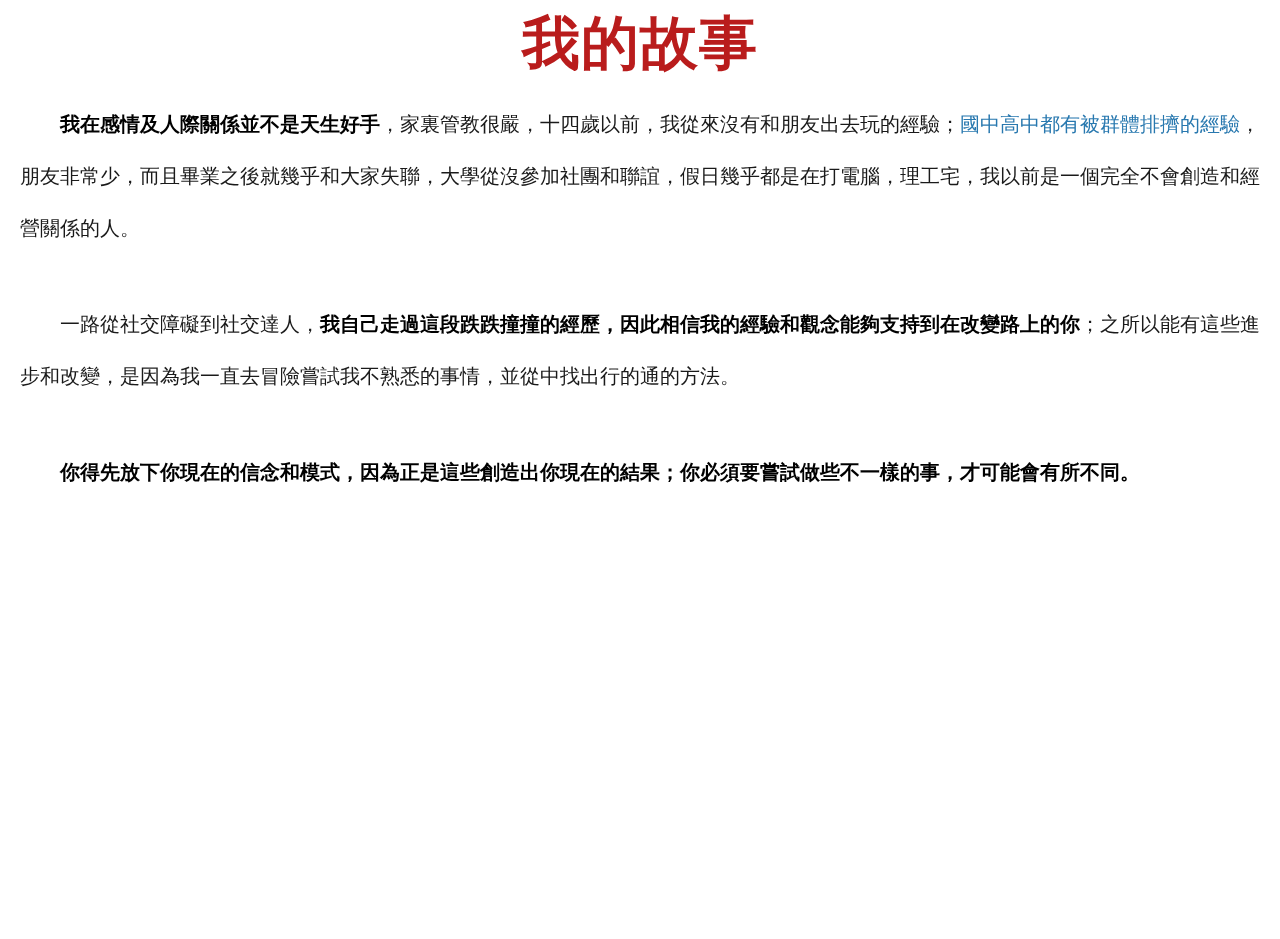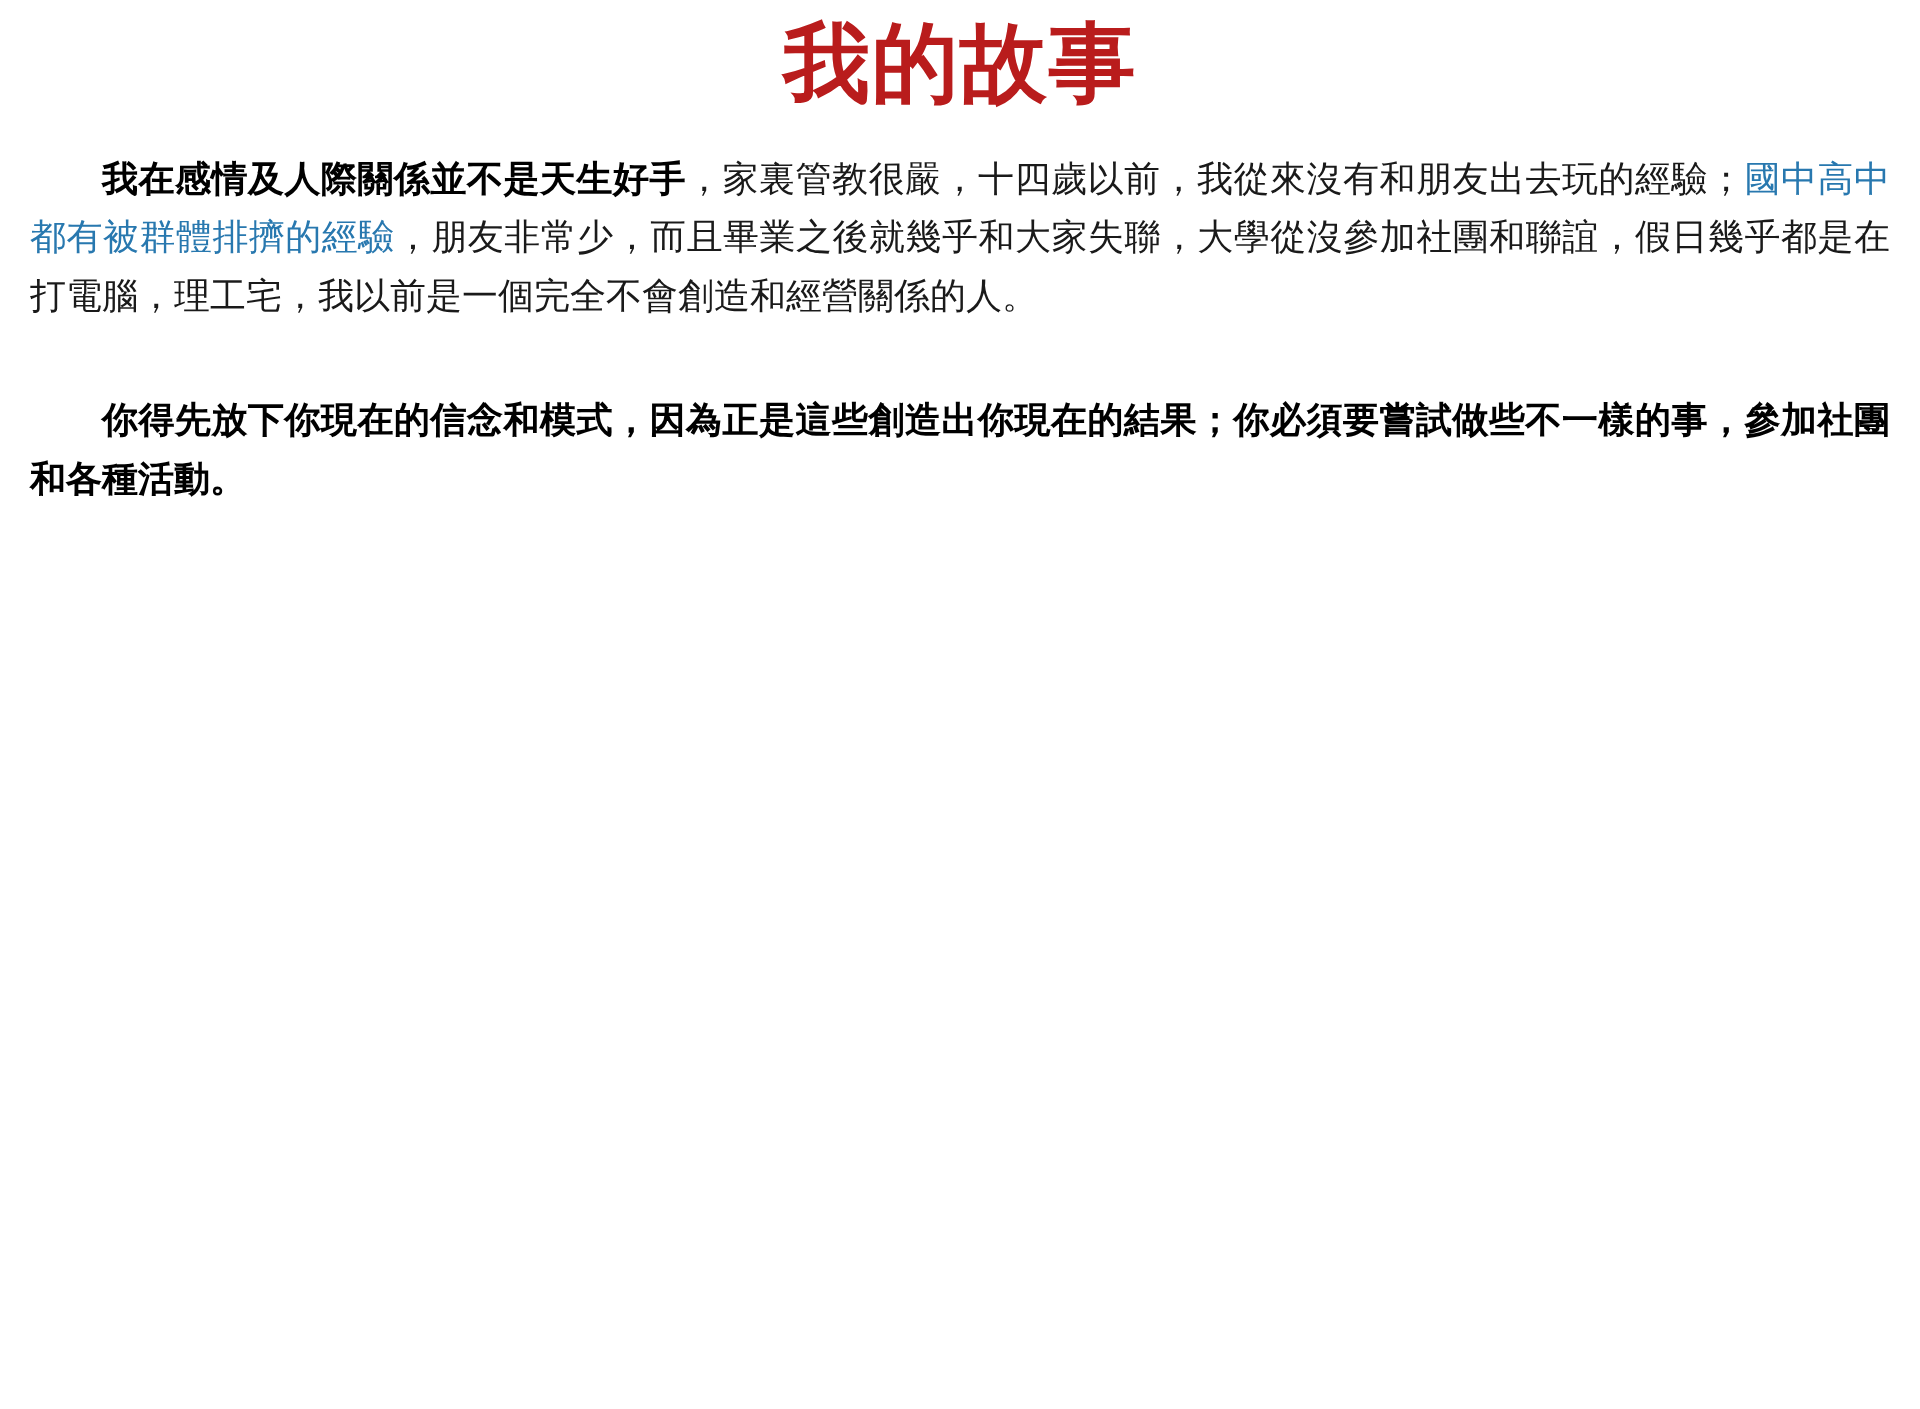--- a/index.html
+++ b/index.html
@@ -20,35 +20,37 @@
     margin:0 0 24px 0;
     font-size:58px;
     line-height:66px;
     font-weight:700;
     text-align:center;
     color:#b91c1c;
     letter-spacing:1px;
   }
   #article-body p{
     margin:0 0 44px 0;
-    font-size:24px;
-    line-height:39px;
+    font-size:20px;
+    line-height:52px;
     text-indent:2em;
     text-align:justify;
     font-weight:400;
+    font-family:Liberation Mono, monospace;
   }
   #article-body p:last-child{margin-bottom:0;}
   .b{font-weight:700;color:#000;}
   a.link{
     color:var(--link-color);
     text-decoration:none;
     cursor:pointer;
   }
 </style>
 </head>
 <body>
 
 <h1>我的故事</h1>
 
 <div id="article-body">
     <p><span class="b">我在感情及人際關係並不是天生好手</span><span>，家裏管教很嚴，十四歲以前，我從來沒有和朋友出去玩的經驗；</span><a class="link" href="#">國中高中都有被群體排擠的經驗</a><span>，朋友非常少，而且畢業之後就幾乎和大家失聯，大學從沒參加社團和聯誼，假日幾乎都是在打電腦，理工宅，我以前是一個完全不會創造和經營關係的人。</span></p>
-    <p><span class="b">你得先放下你現在的信念和模式，因為正是這些創造出你現在的結果；你必須要嘗試做些不一樣的事，參加社團和各種活動。</span></p>
+    <p><span>一路從社交障礙到社交達人，</span><span class="b">我自己走過這段跌跌撞撞的經歷，因此相信我的經驗和觀念能夠支持到在改變路上的你</span><span>；之所以能有這些進步和改變，是因為我一直去冒險嘗試我不熟悉的事情，並從中找出行的通的方法。</span></p>
+    <p><span class="b">你得先放下你現在的信念和模式，因為正是這些創造出你現在的結果；你必須要嘗試做些不一樣的事，才可能會有所不同。</span></p>
   </div>
 
 </body></html>

